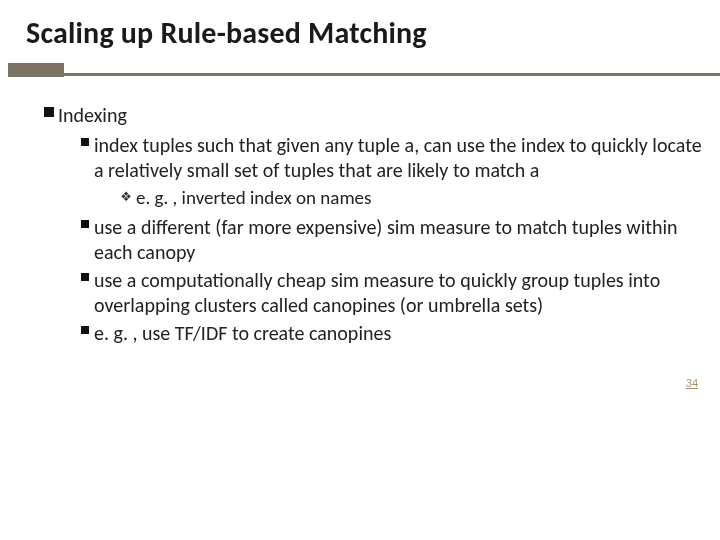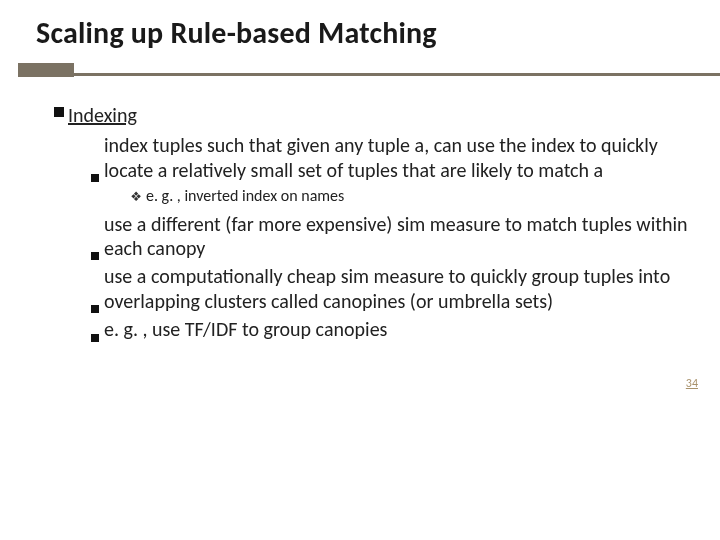--- a/index.html
+++ b/index.html
@@ -1,32 +1,32 @@
 <!DOCTYPE html>
 <html><head>
 <meta charset="utf-8">
 <style>
   * { margin: 0; padding: 0; box-sizing: border-box; }
   html, body { width: 720px; height: 540px; background: #fff; font-family: Calibri, "Segoe UI", Arial, sans-serif; color: #222; }
-  .slide { width: 720px; height: 404px; position: relative; padding: 14px 18px 18px 36px; }
+  .slide { width: 720px; height: 404px; position: relative; padding: 14px 18px 18px 26px; }
   .title { font-size: 30px; font-weight: 700; color: #1a1a1a; margin-bottom: 12px; letter-spacing: 0.2px; }
   .rule-wrap { position: relative; height: 14px; margin-bottom: 26px; margin-left: -18px; width: calc(100% + 36px); }
   .rule-line { position: absolute; top: 10px; left: 0; right: 0; height: 3px; background: #7b7263; }
   .rule-tab { position: absolute; top: 0; left: 0; width: 56px; height: 14px; background: #7b7263; }
   .content { font-size: 20px; line-height: 1.22; }
-  .l1 { display: flex; margin: 0 0 6px 14px; text-decoration: underline; }
+  .l1 { display: flex; margin: 0 0 6px 14px; }
   .l1 .bul { width: 18px; flex: 0 0 18px; display: inline-flex; align-items: flex-start; justify-content: center; padding-top: 4px; }
   .l1 .bul svg { width: 10px; height: 10px; }
-  .l2 { display: flex; margin: 0 0 4px 50px; align-items: flex-end; }
+  .l2 { display: flex; margin: 0 0 4px 50px; }
   .l2 .bul { width: 18px; flex: 0 0 18px; display: inline-flex; align-items: flex-start; justify-content: center; padding-top: 5px; }
   .l2 .bul svg { width: 8px; height: 8px; }
   .l3 { display: flex; margin: 2px 0 6px 90px; }
   .l3 .bul { width: 20px; flex: 0 0 20px; display: inline-flex; align-items: flex-start; justify-content: center; padding-top: 3px; }
   .l3 .bul span { font-size: 13px; color: #333; }
-  .l3 .text { font-size: 16px; }
+  .l3 .text { font-size: 19px; }
   .text { flex: 1; }
   .pagenum { position: absolute; bottom: 14px; right: 22px; font-size: 12px; color: #a9926c; text-decoration: underline; }
 </style>
 </head>
 <body>
 
 <div class="slide">
   <div class="title">Scaling up Rule-based Matching</div>
   <div class="rule-wrap">
     <div class="rule-tab"></div>
@@ -78,19 +78,19 @@
         </span>
       <span class="text">use a computationally cheap sim measure to quickly group tuples into overlapping clusters called canopines (or umbrella sets)</span>
     </div>
 
     <div class="l2">
       <span class="bul">
           <svg viewBox="0 0 10 10">
             <rect x="0" y="0" width="10" height="10" fill="#111"></rect>
           </svg>
         </span>
-      <span class="text">e. g. , use TF/IDF to group canopies</span>
+      <span class="text">e. g. , use TF/IDF to create canopines</span>
     </div>
 
   </div>
 
   <div class="pagenum">34</div>
 </div>
 
 </body></html>

